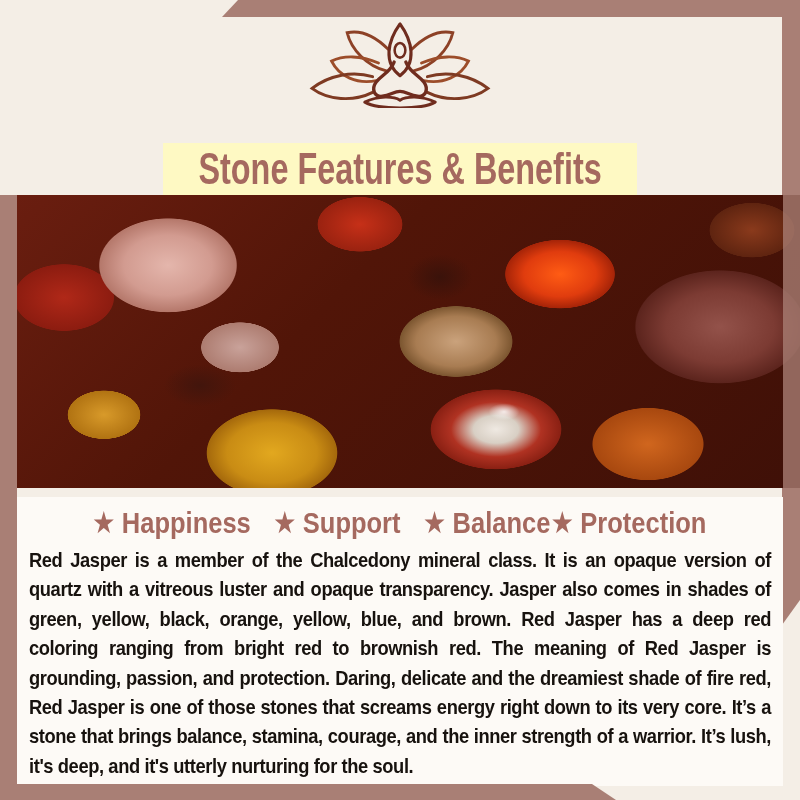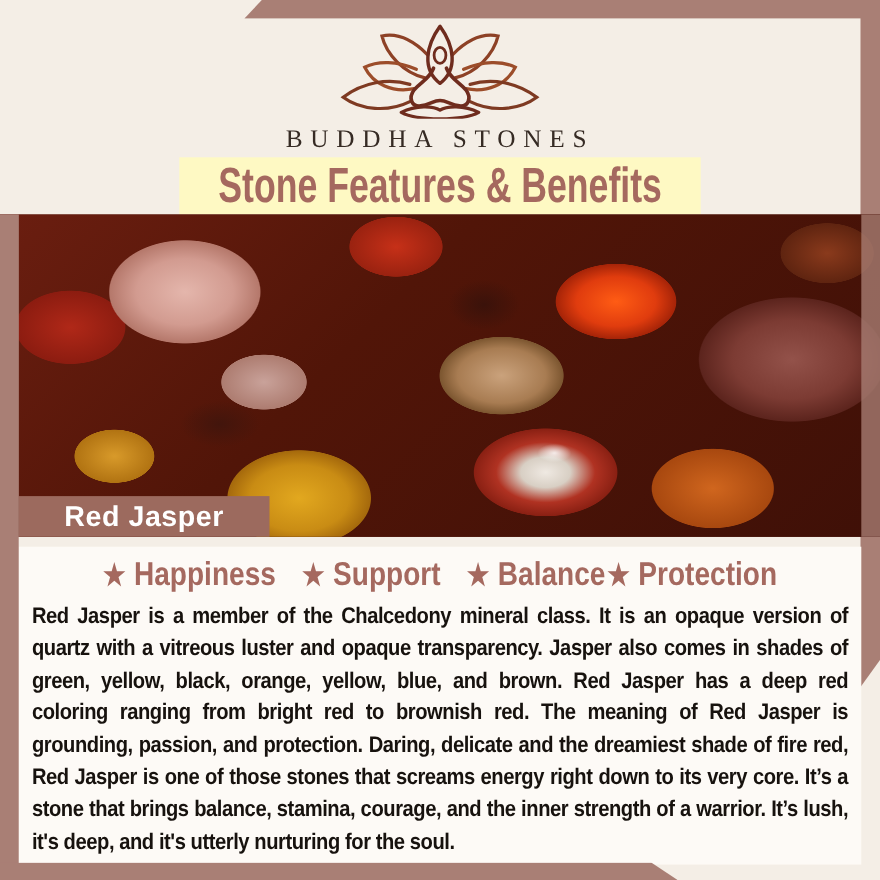--- a/index.html
+++ b/index.html
@@ -90,34 +90,30 @@
       <path d="M138 58 C158 52 182 56 200 70 C184 82 158 84 138 74" stroke="#7e3a22" stroke-width="3" stroke-linecap="round"></path>
 
       <path d="M110 4 C97 22 93 44 110 57 C127 44 123 22 110 4 Z" stroke="#6f2c1e" stroke-width="3.2" stroke-linejoin="round"></path>
 
       <ellipse cx="110" cy="31" rx="5.5" ry="7.5" stroke="#6f2c1e" stroke-width="2.6"></ellipse>
 
       <path d="M104 43 C100 53 92 56 86 63 C80 71 84 79 92 78 C100 77 104 73 110 73 C116 73 120 77 128 78 C136 79 140 71 134 63 C128 56 120 53 116 43" stroke="#6f2c1e" stroke-width="3.4" stroke-linecap="round"></path>
 
       <path d="M74 84 C88 77 104 78 110 82 C116 78 132 77 146 84 C132 92 88 92 74 84 Z" stroke="#6f2c1e" stroke-width="3" stroke-linejoin="round"></path>
     </svg>
-    <div class="brand">BUDDHA STONES</div>
   </div>
 
   <div class="title-panel">
     <span class="title-text">Stone Features &amp; Benefits</span>
   </div>
 
   <div class="photo"></div>
   <div class="photo-overlay-left"></div>
   <div class="photo-overlay-right"></div>
 
-  <div class="photo-label">
-    <span>Red Jasper</span>
-  </div>
 
   <div class="content-panel">
     <div class="benefits">
       <span class="benefit">
         <span class="star">★</span>
         <span>Happiness</span>
       </span>
       <span class="benefit">
         <span class="star">★</span>
         <span>Support</span>

